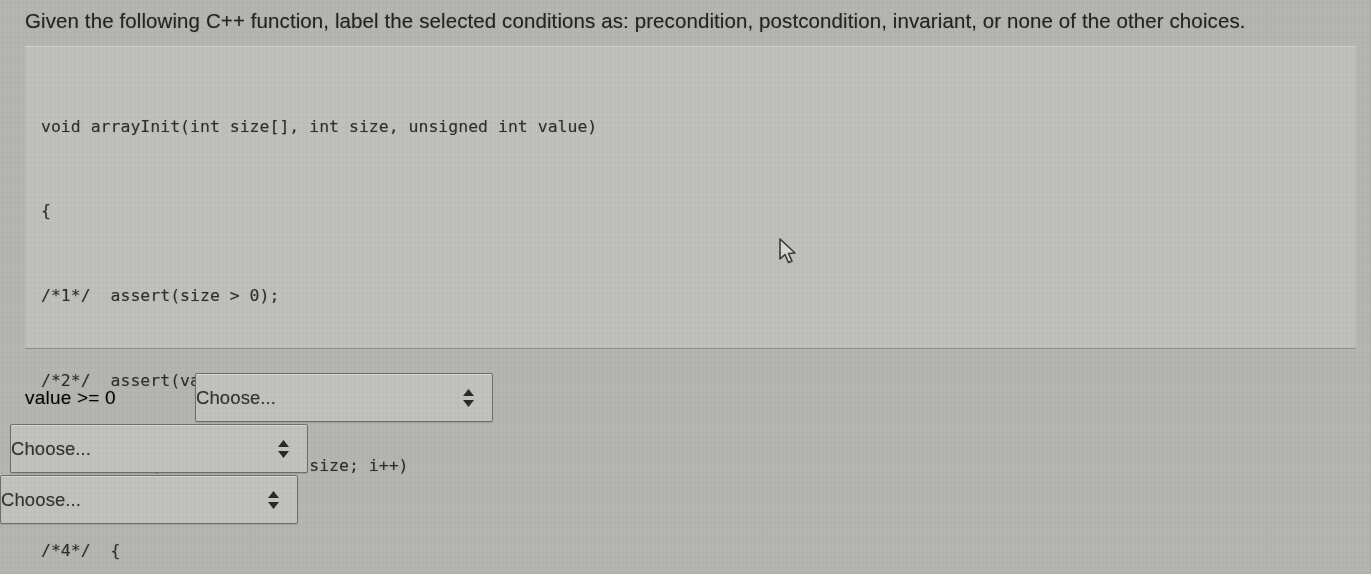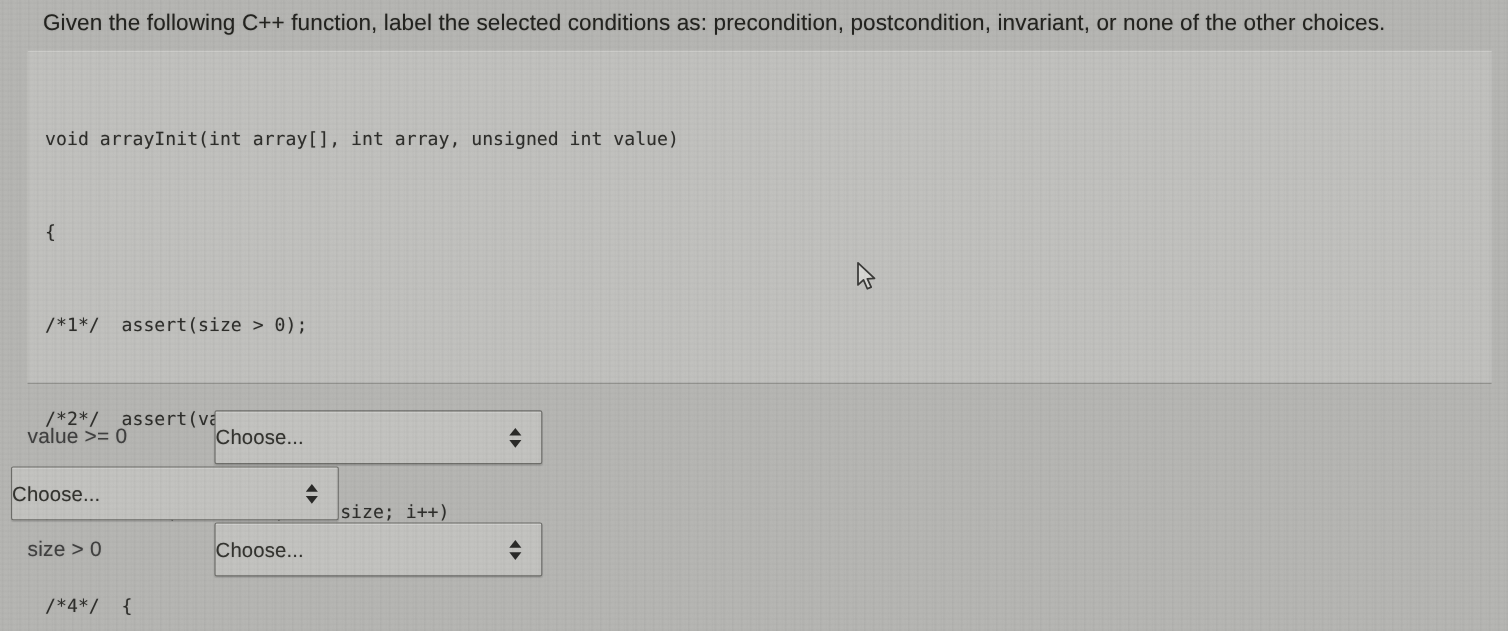--- a/index.html
+++ b/index.html
@@ -32,21 +32,20 @@
   .prompt {
     position: absolute;
     left: 25px;
     top: 8px;
     width: 1330px;
     font-size: 20.5px;
     line-height: 26px;
     letter-spacing: 0.1px;
     color: #23231f;
     text-shadow: 0 0 1.2px rgba(90,90,85,0.55);
-    margin-left: 14px;
   }
 
   .code-panel {
     position: absolute;
     left: 25px;
     top: 46px;
     width: 1331px;
     height: 302px;
     background: #c1c1be;
     border-bottom: 1px solid #8e8e8a;
@@ -75,21 +74,21 @@
     position: relative;
     height: 51px;
     display: flex;
     align-items: center;
   }
   .cond-label {
     width: 170px;
     padding-left: 25px;
     box-sizing: border-box;
     font-size: 19px;
-    color: #404040;
+    color: #000000;
     letter-spacing: 0.2px;
     text-shadow: 0 0 1.2px rgba(90,90,85,0.5);
     white-space: nowrap;
   }
   .select-box {
     position: relative;
     width: 298px;
     height: 49px;
     box-sizing: border-box;
     background: #c3c3c0;
@@ -135,21 +134,21 @@
 </style>
 </head>
 <body>
 
 <div id="page">
 
   <div class="prompt">Given the following C++ function, label the selected conditions as: precondition, postcondition, invariant, or none of the other choices.</div>
 
   <div class="code-panel">
     <div class="code-body">
-      <span class="code-line">void arrayInit(int array[], int array, unsigned int value)</span>
+      <span class="code-line">void arrayInit(int size[], int size, unsigned int value)</span>
       <span class="code-line">{</span>
       <span class="code-line">/*1*/  assert(size &gt; 0);</span>
       <span class="code-line">/*2*/  assert(value &gt;= 0);</span>
       <span class="code-line">/*3*/  for (int i = 0; i &lt; size; i++)</span>
       <span class="code-line">/*4*/  {</span>
       
       
       
       
     </div>
@@ -176,21 +175,20 @@
         <span class="spinner-icon">
           <svg width="13" height="20" viewBox="0 0 13 20">
             <polygon points="6.5,1 12,8 1,8" fill="#2a2a28"></polygon>
             <polygon points="6.5,19 12,12 1,12" fill="#2a2a28"></polygon>
           </svg>
         </span>
       </div>
     </div>
 
     <div class="answer-row row-3">
-      <div class="cond-label">size &gt; 0</div>
       <div class="select-box">
         <span class="select-value">Choose...</span>
         <span class="spinner-icon">
           <svg width="13" height="20" viewBox="0 0 13 20">
             <polygon points="6.5,1 12,8 1,8" fill="#2a2a28"></polygon>
             <polygon points="6.5,19 12,12 1,12" fill="#2a2a28"></polygon>
           </svg>
         </span>
       </div>
     </div>

